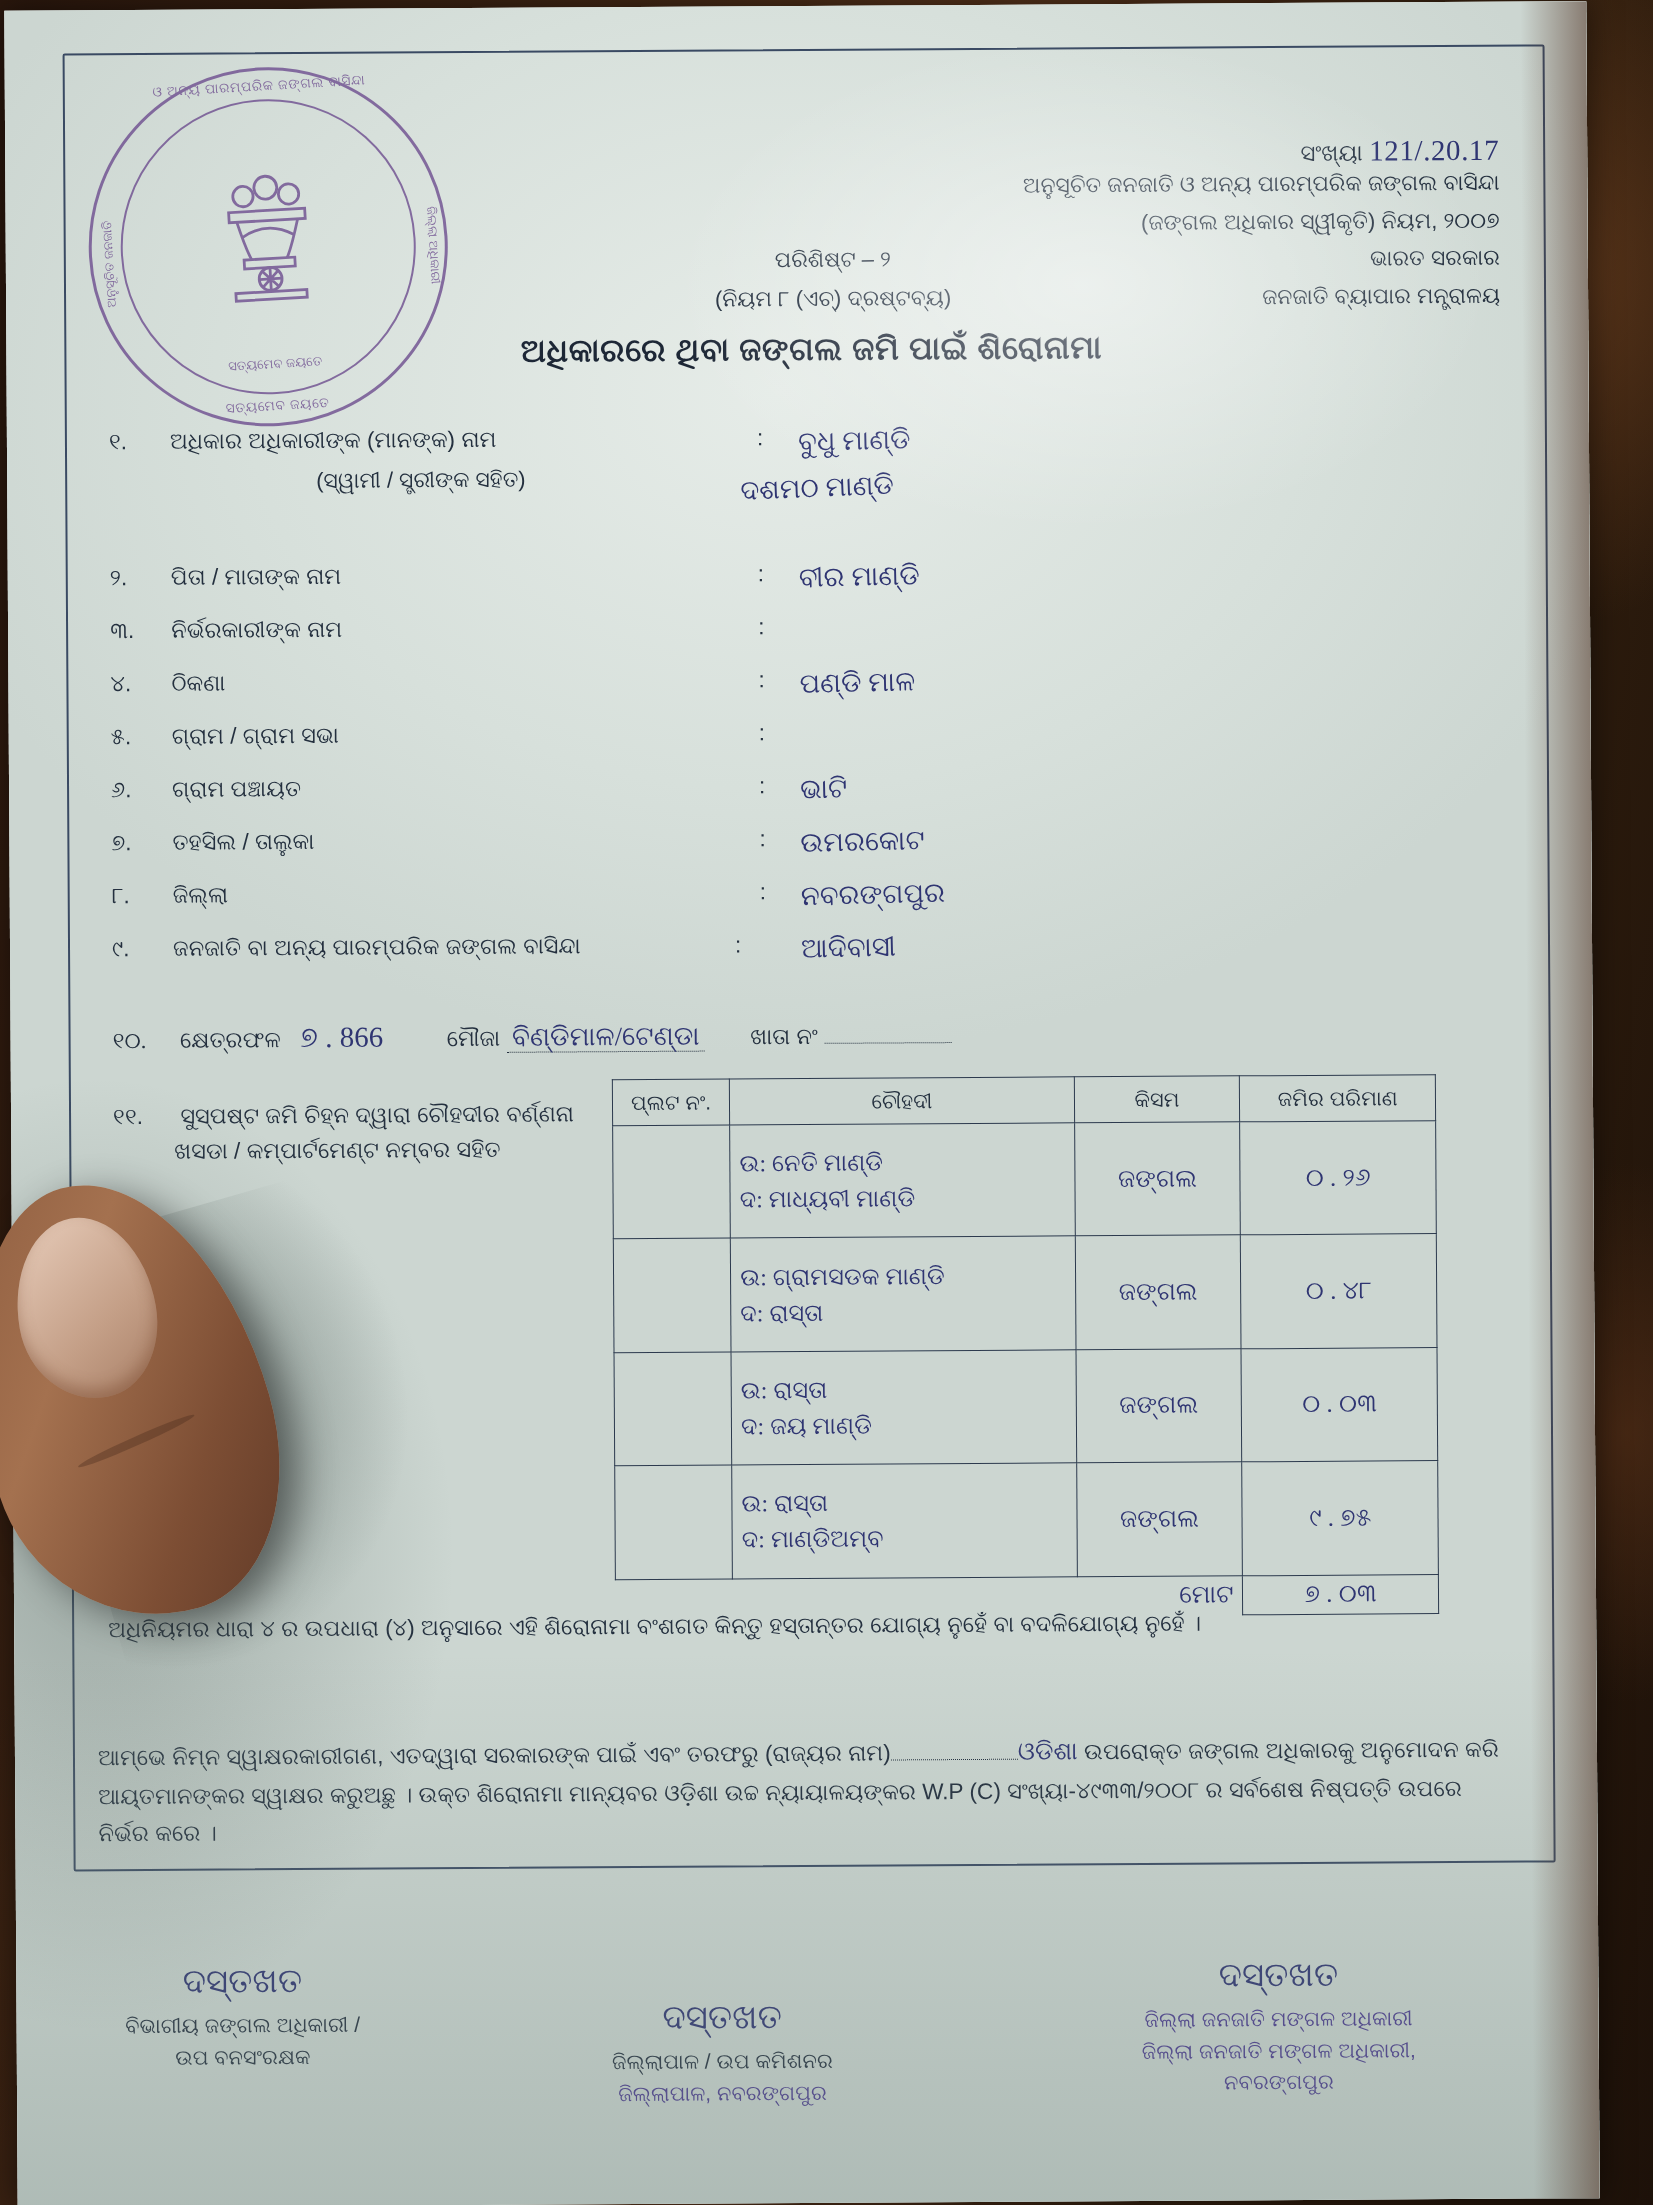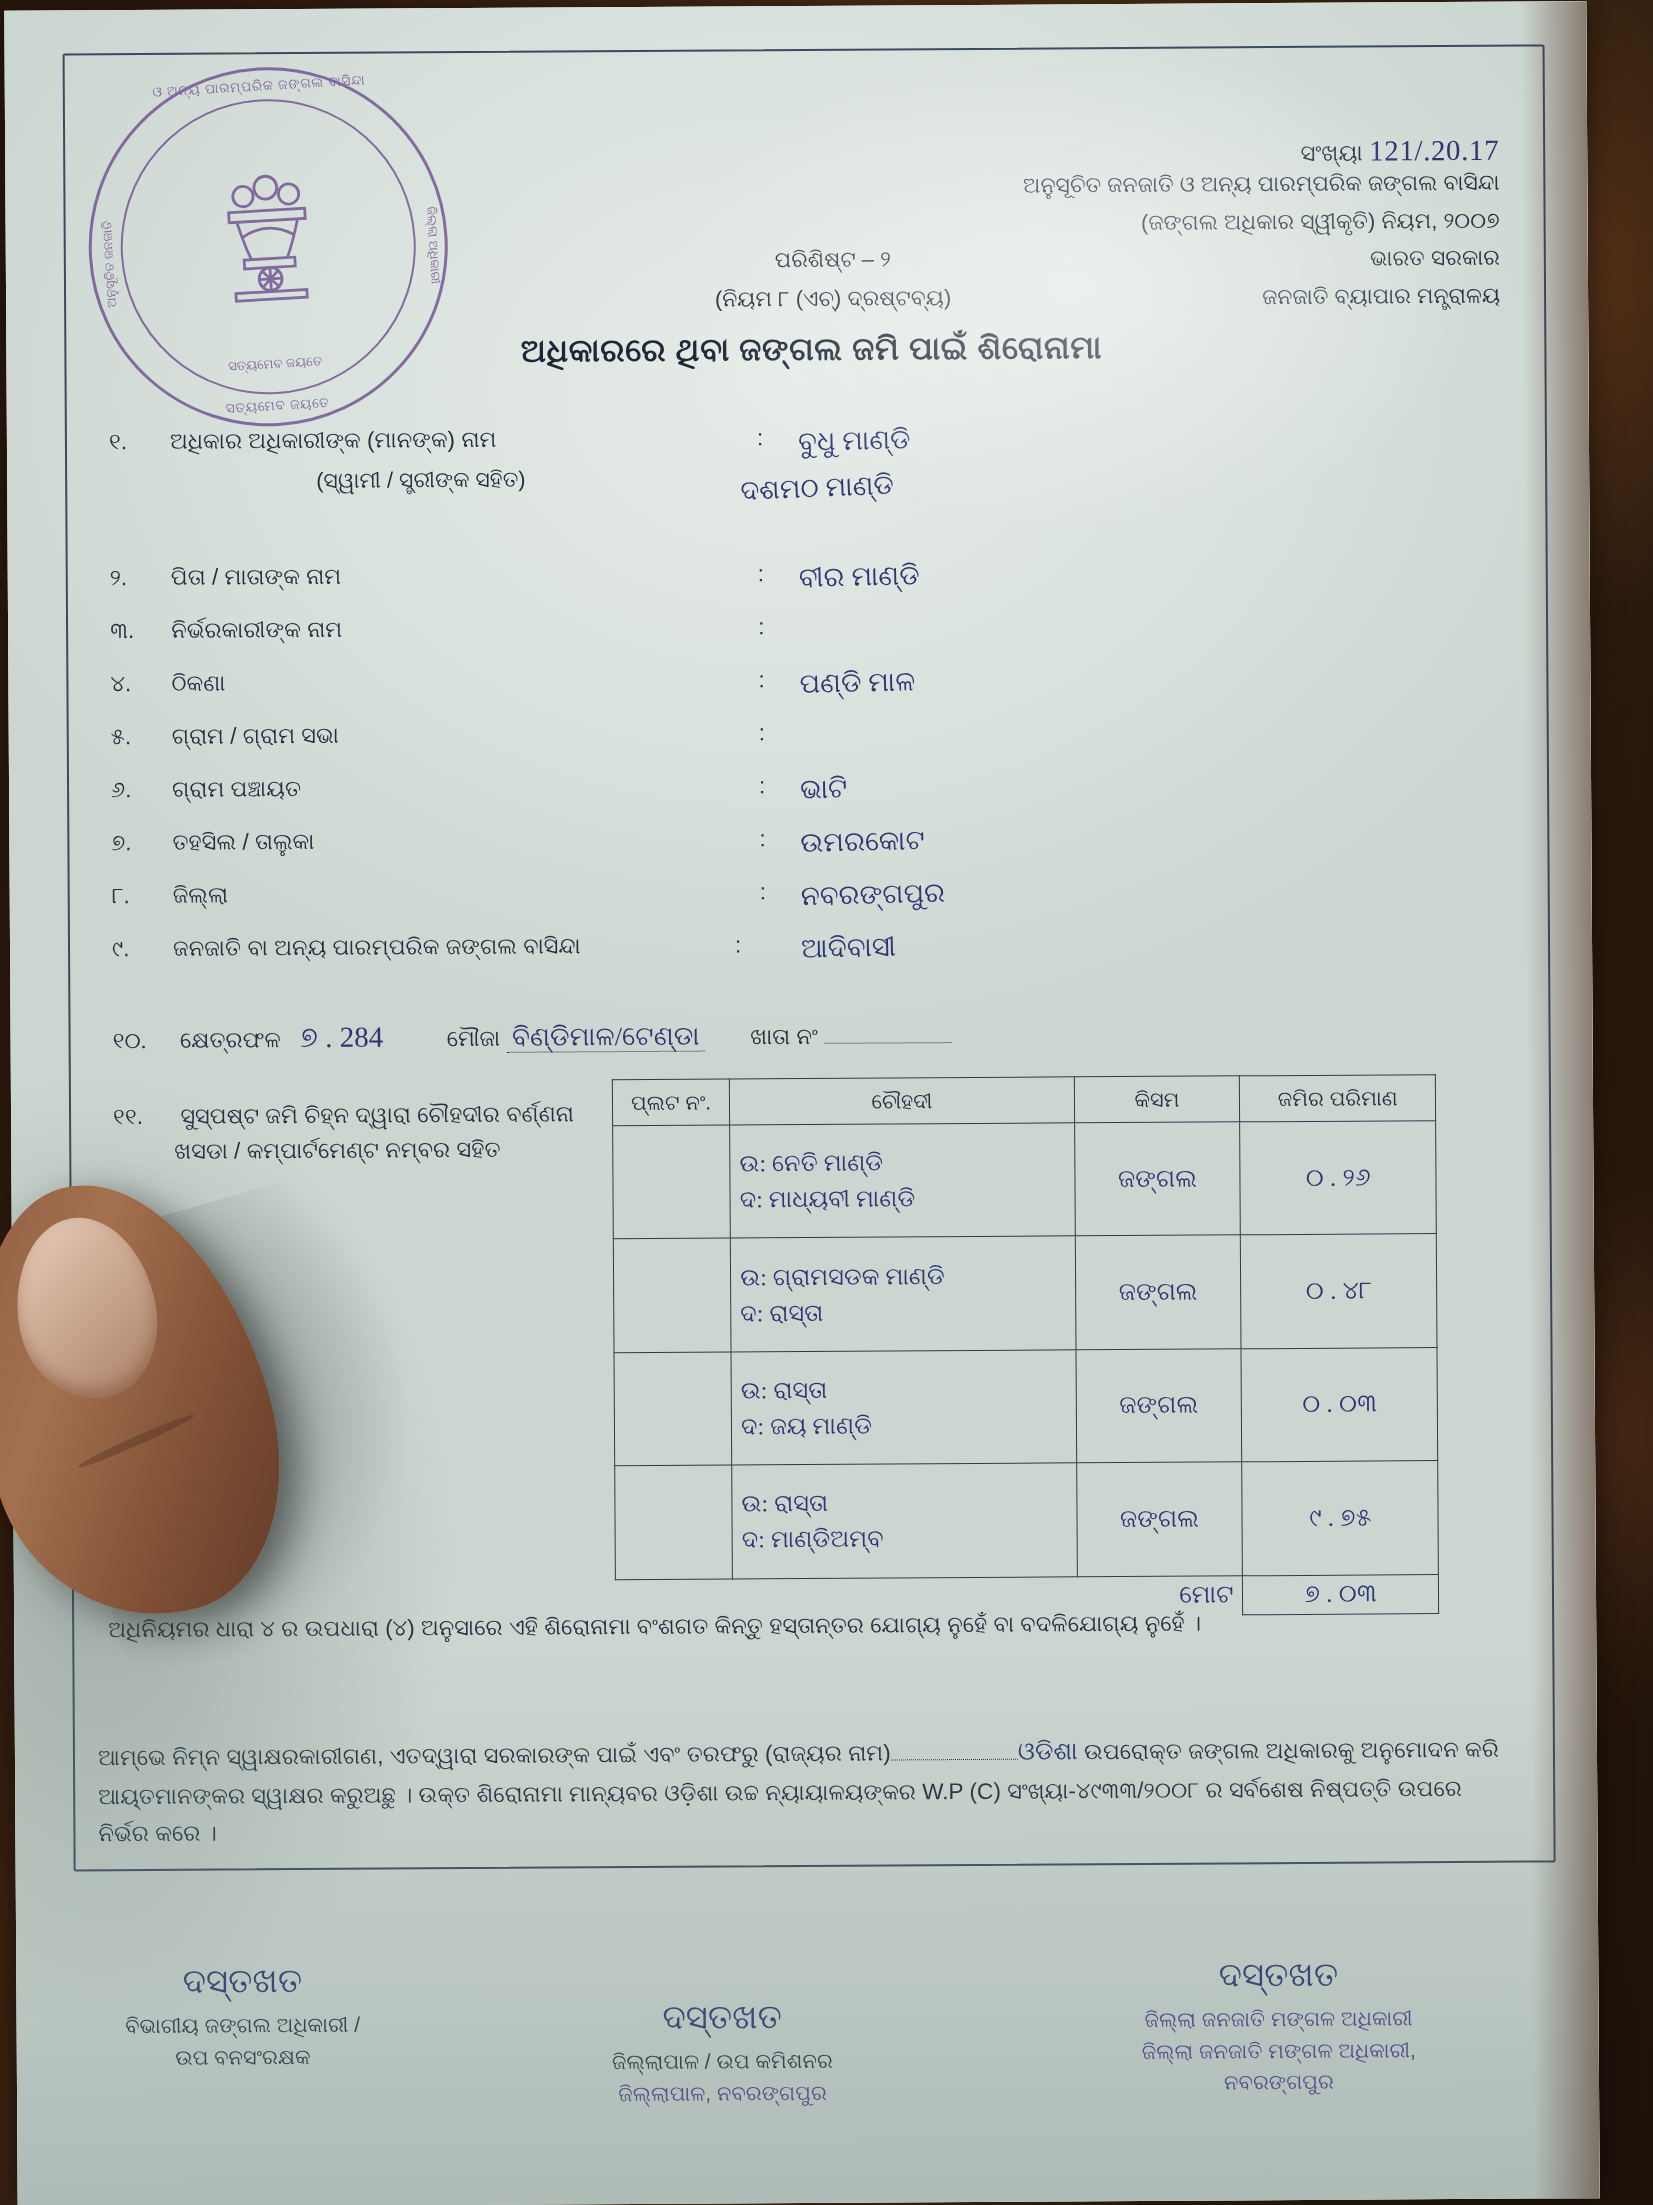--- a/index.html
+++ b/index.html
@@ -468,21 +468,21 @@
         <span class="val">ଆଦିବାସୀ</span>
       </div>
     </div>
 
     <div class="sub-lbl">(ସ୍ୱାମୀ / ସ୍ତ୍ରୀଙ୍କ ସହିତ)</div>
     <div class="val-extra">ଦଶମଠ ମାଣ୍ଡି</div>
 
     <div id="row-area">
       <span class="idx">୧୦.</span>
       <span>କ୍ଷେତ୍ରଫଳ</span>
-      <span class="area-val">୭ . 284</span>
+      <span class="area-val">୭ . 866</span>
       <span class="mouza-lbl">ମୌଜା</span>
       <span class="mouza-val">ବିଣ୍ଡିମାଳ/ଟେଣ୍ଡା</span>
       <span class="khata-lbl">ଖାତା ନଂ</span>
       <span class="dotted-fill"></span>
     </div>
 
     <div id="row-11">
       <span class="idx">୧୧.</span>
       <span>ସୁସ୍ପଷ୍ଟ ଜମି ଚିହ୍ନ ଦ୍ୱାରା ଚୌହଦୀର ବର୍ଣ୍ଣନା</span>
       <div style="margin-left:61px">ଖସଡା / କମ୍ପାର୍ଟମେଣ୍ଟ ନମ୍ବର ସହିତ</div>

